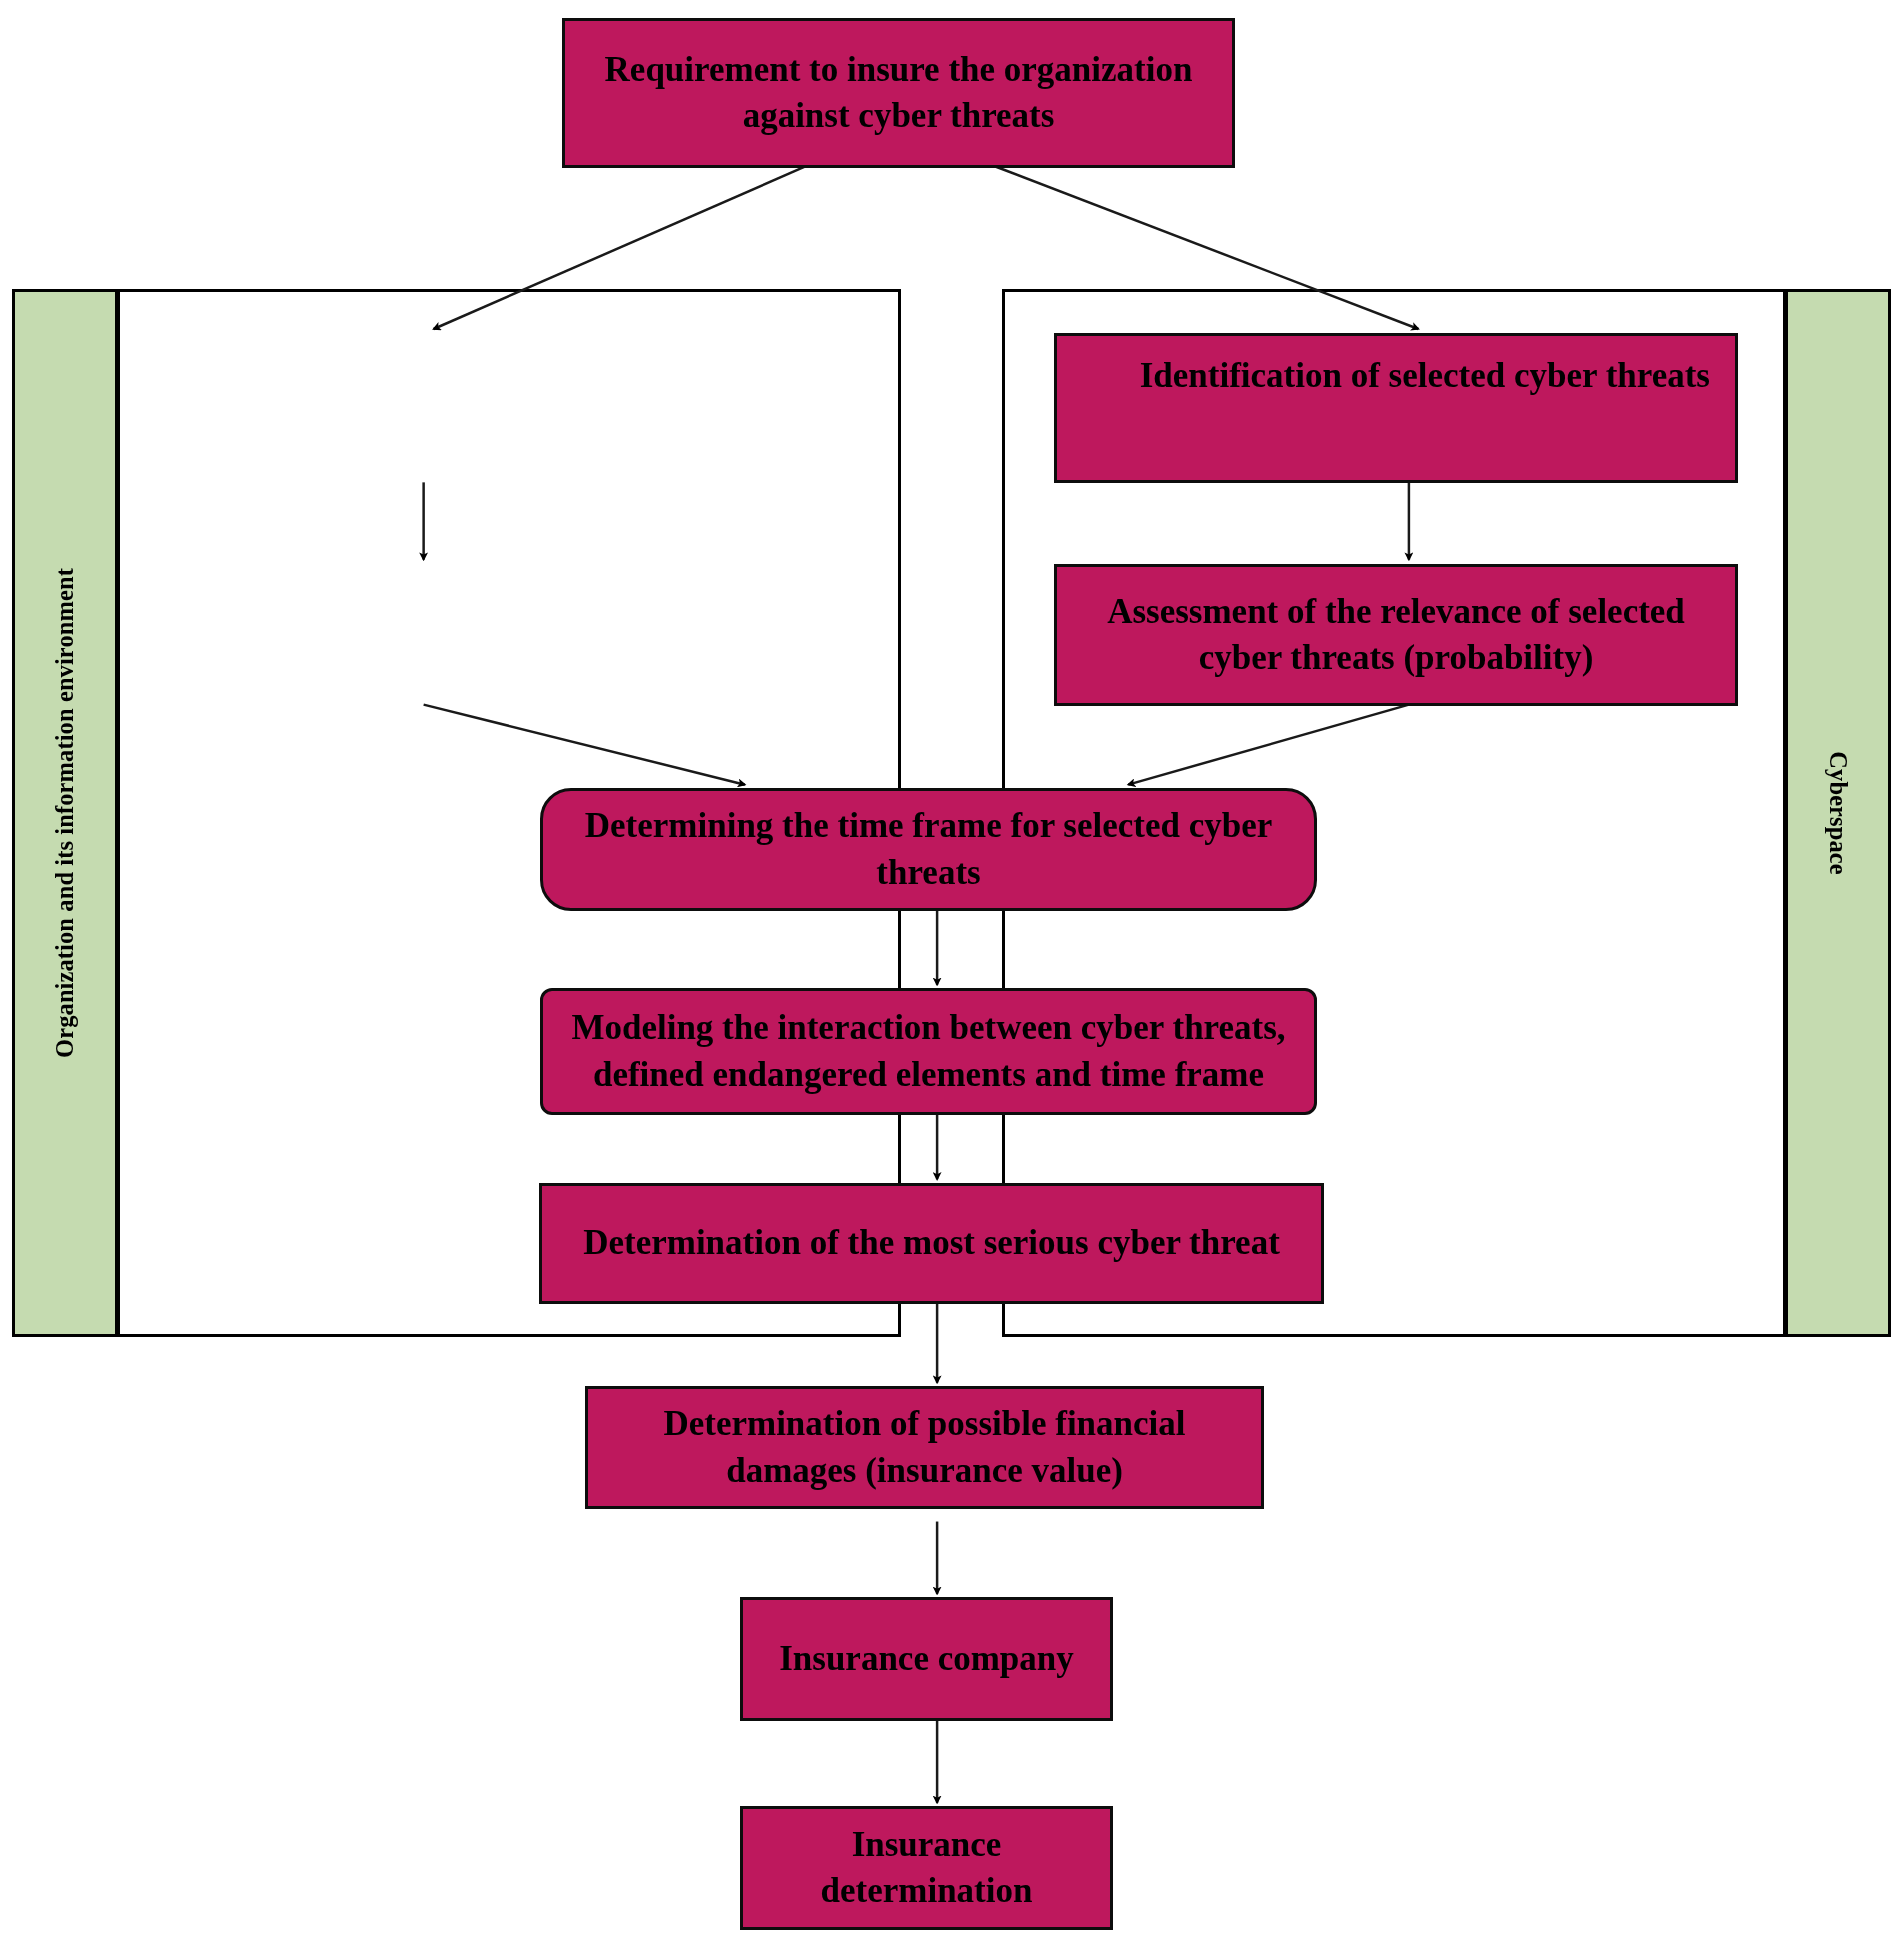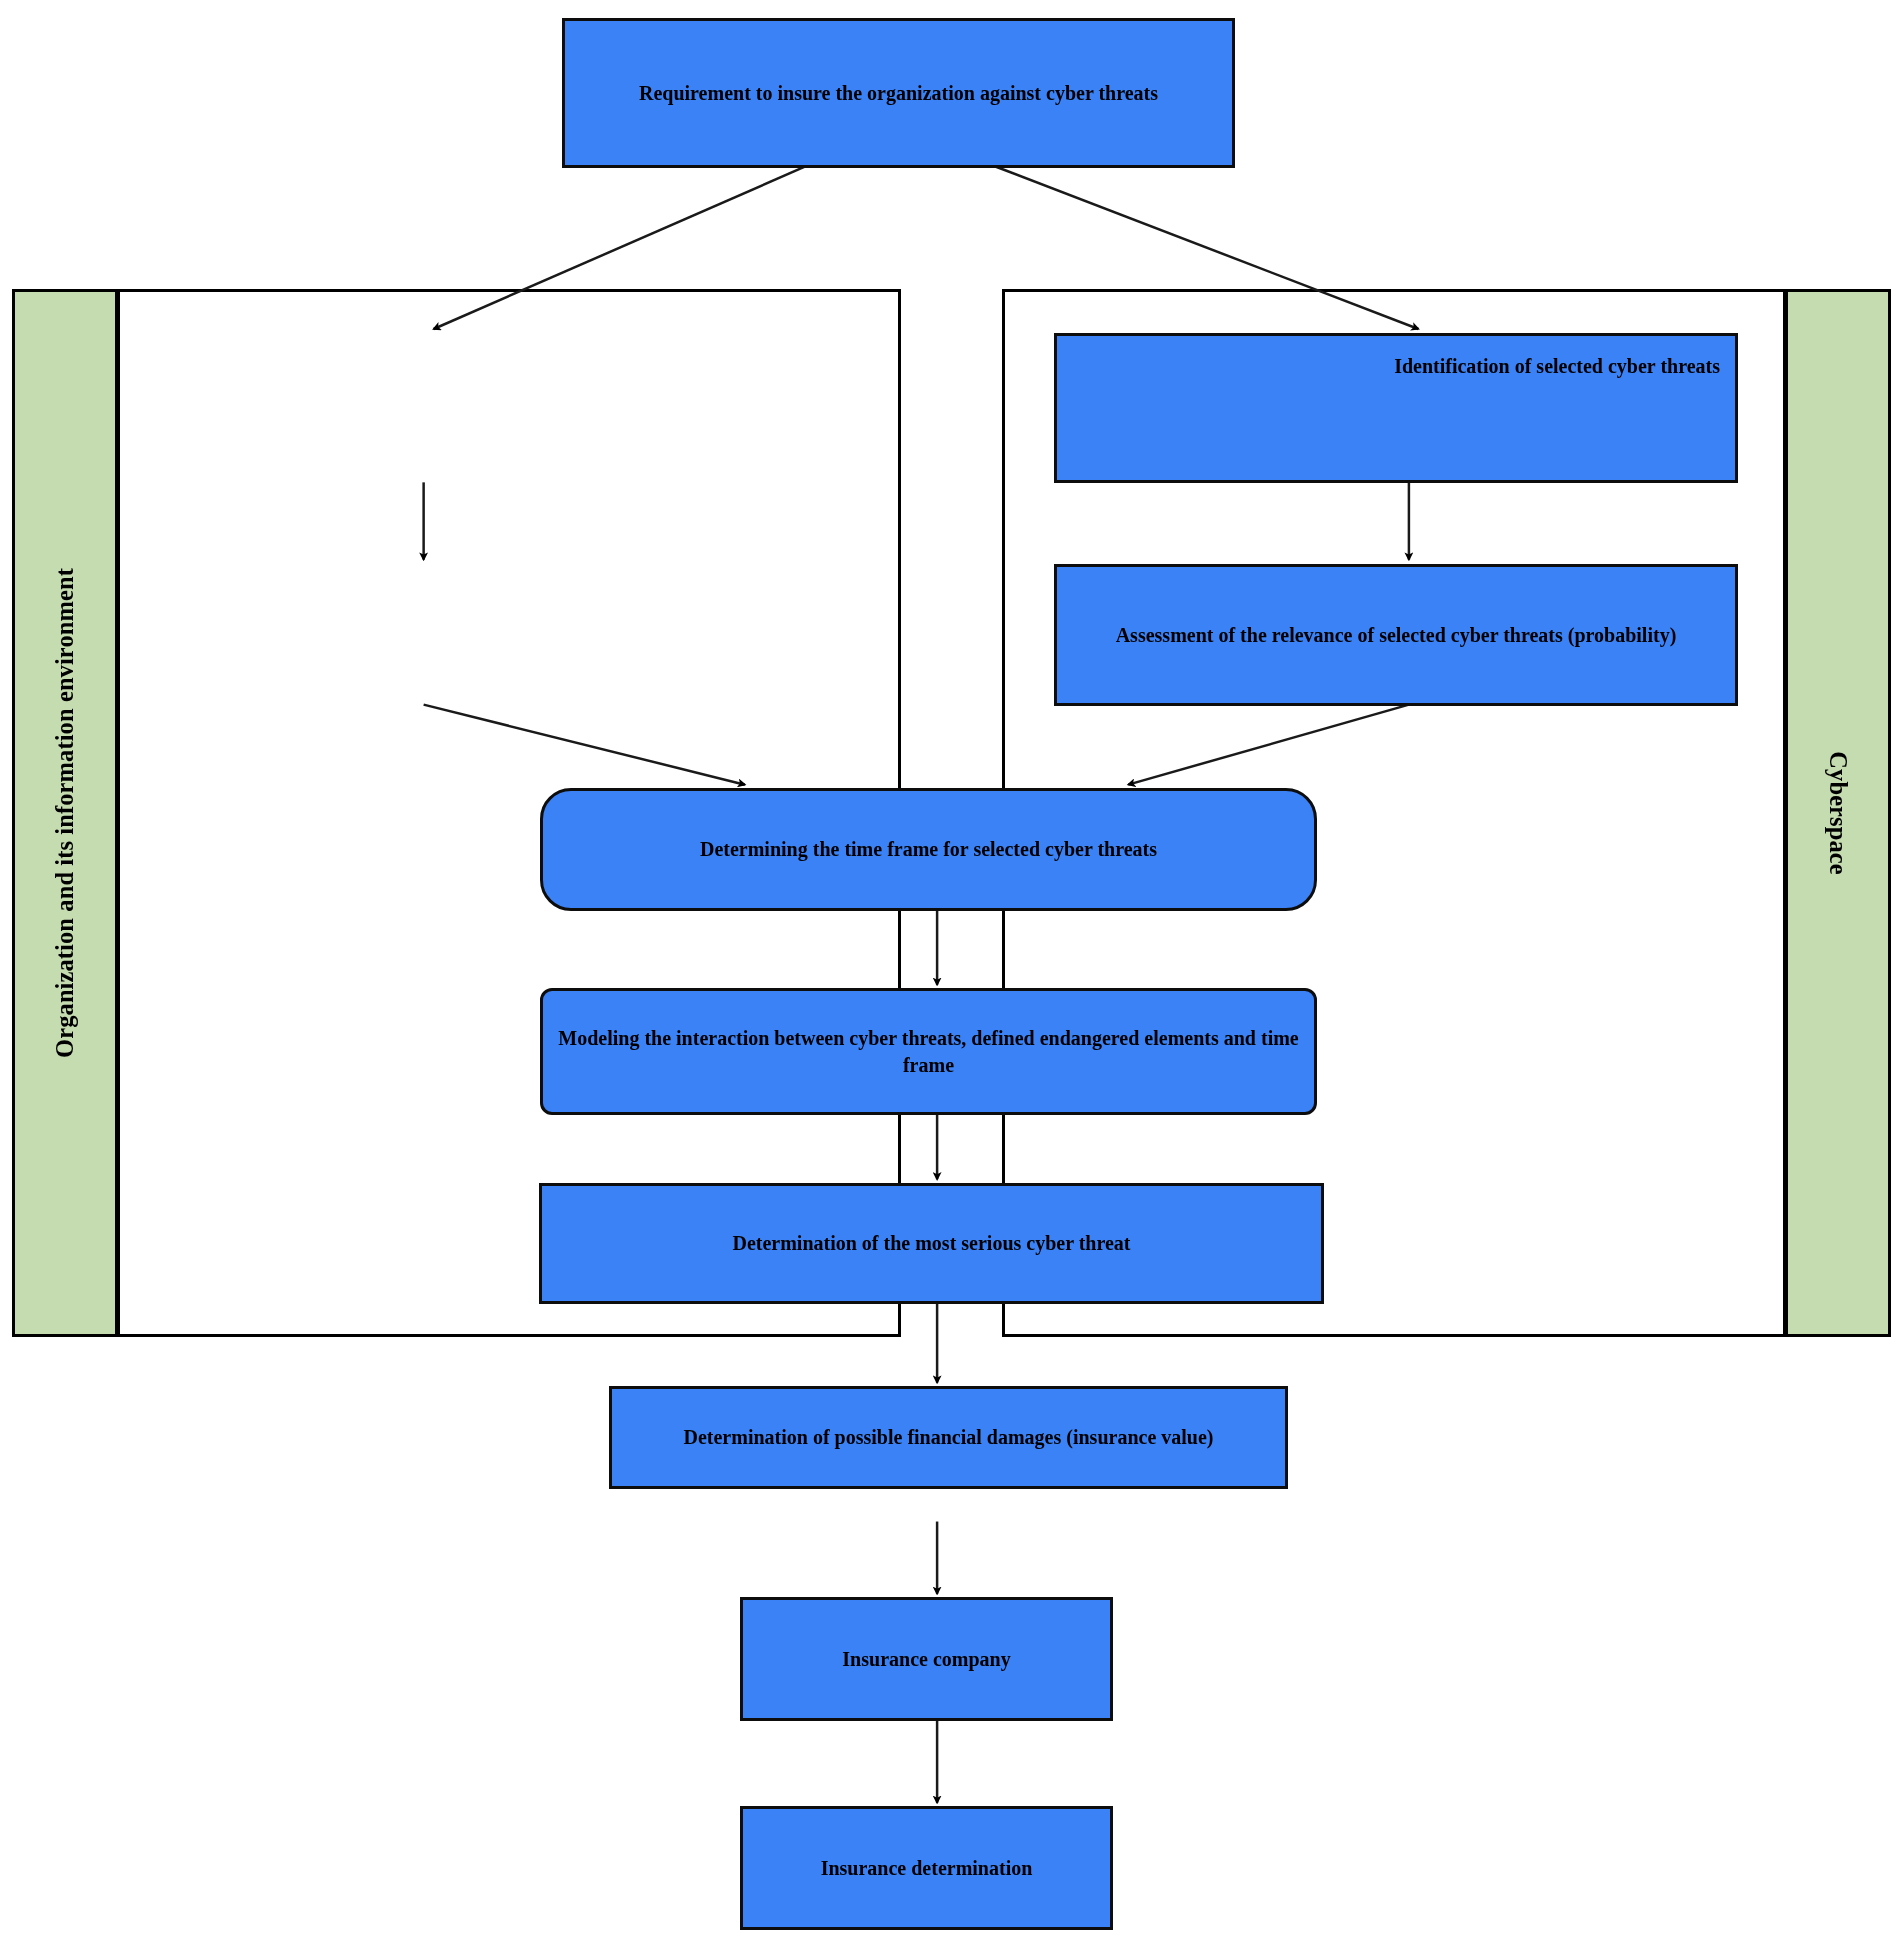--- a/index.html
+++ b/index.html
@@ -39,31 +39,31 @@
     font-size: 24.5px;
     color: #000000;
     letter-spacing: 0.1px;
   }
   .rot-left  { transform: rotate(-90deg); }
   .rot-right { transform: rotate(90deg);  }
 
   
   .node {
     position: absolute;
-    background: #3b82f6;
+    background: #be185d;
     border: 3.9px solid #0d0d0d;
     box-sizing: border-box;
     display: flex;
     justify-content: center;
     text-align: center;
     color: #000000;
     font-weight: bold;
-    font-size: 20px;
+    font-size: 35px;
     line-height: 1.32;
-    padding: 0 15px;
+    padding: 0 25px;
     z-index: 5;
   }
   .node.vc { align-items: center; }
   .node.vt { align-items: flex-start; padding-top: 16.7px; text-align: right; }
   .node span { display: block; width: 100%; }
 
   
   #wires {
     position: absolute;
     left: 0; top: 0;
@@ -140,21 +140,21 @@
   </div>
 
   <div class="node vc" style="left:540px; top:988px; width:777px; height:127px;border-radius:12px;">
     <span>Modeling the interaction between cyber threats, defined endangered elements and time frame</span>
   </div>
 
   <div class="node vc" style="left:539px; top:1183px; width:785px; height:121px;">
     <span>Determination of the most serious cyber threat</span>
   </div>
 
-  <div class="node vc" style="left:585px; top:1386px; width:679px; height:103px;margin-left:24px;">
+  <div class="node vc" style="left:585px; top:1386px; width:679px; height:123px;">
     <span>Determination of possible financial damages (insurance value)</span>
   </div>
 
   <div class="node vc" style="left:740px; top:1597px; width:373px; height:124px;">
     <span>Insurance company</span>
   </div>
 
   <div class="node vc" style="left:740px; top:1806px; width:373px; height:124px;">
     <span>Insurance determination</span>
   </div>

